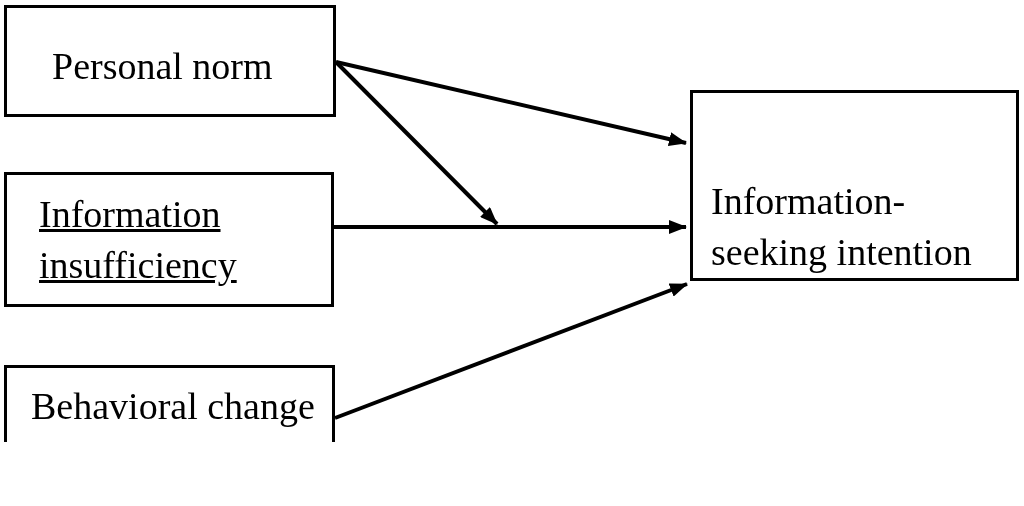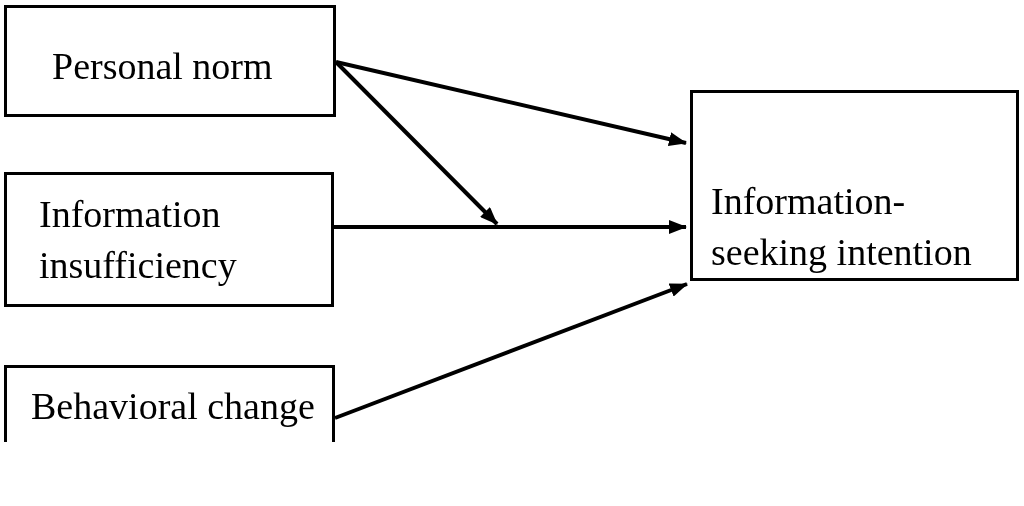--- a/index.html
+++ b/index.html
@@ -46,20 +46,21 @@
     height: 112px;
     padding-left: 45px;
     padding-top: 10px;
   }
   .node-information-insufficiency {
     left: 4px;
     top: 172px;
     width: 330px;
     height: 135px;
     padding-left: 32px;
+    text-decoration: underline;
   }
   .node-behavioral-change-intention {
     left: 4px;
     top: 365px;
     width: 331px;
     height: 134px;
     padding-left: 24px;
   }
   .node-information-seeking-intention {
     left: 690px;

